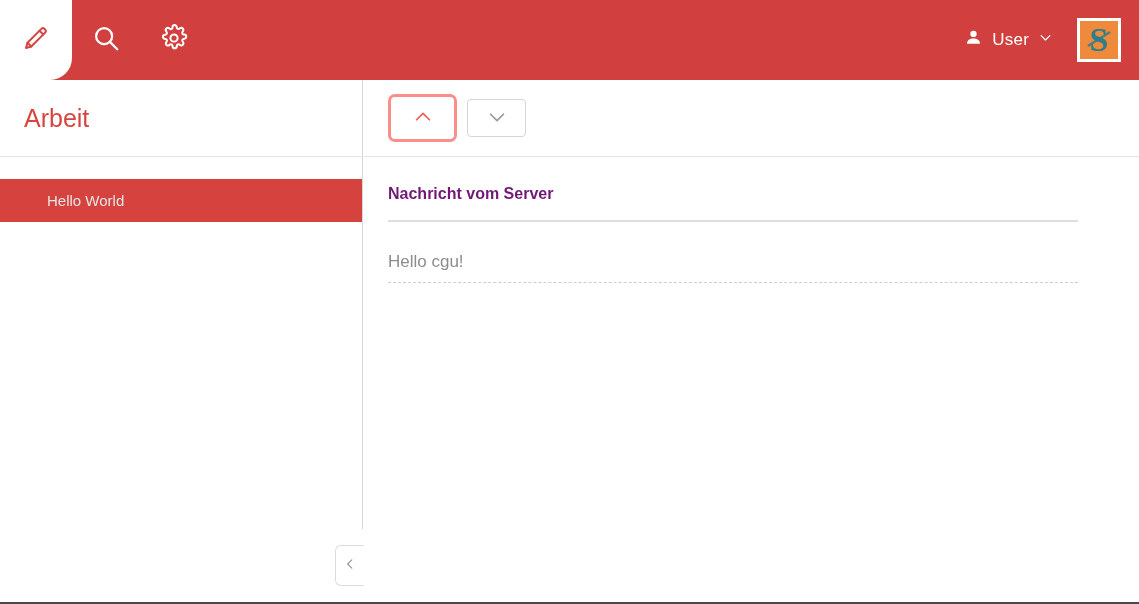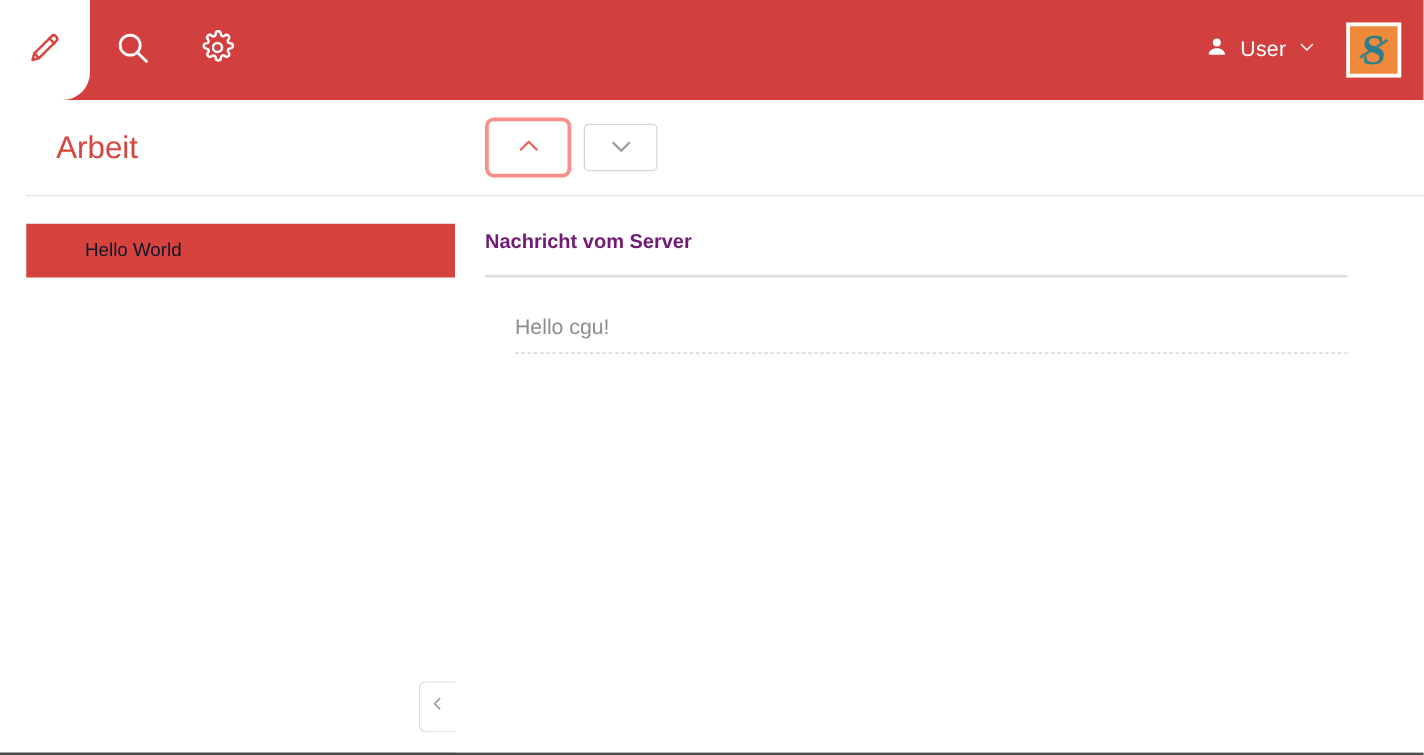--- a/index.html
+++ b/index.html
@@ -95,21 +95,20 @@
     height: 522px;
   }
   .left-pane {
     position: absolute;
     left: 0; top: 0;
     width: 363px;
     height: 449px;
     border-right: 1px solid #d8d8d8;
     box-sizing: border-box;
     background: #ffffff;
-    margin-left: 21px;
   }
   .left-header {
     height: 77px;
     border-bottom: 1px solid #e2e2e2;
     display: flex;
     align-items: center;
     box-sizing: border-box;
   }
   .left-title {
     color: #d6453f;
@@ -122,21 +121,21 @@
     height: 43px;
     display: flex;
     align-items: center;
     padding-left: 47px;
     font-size: 15px;
     color: #333333;
     box-sizing: border-box;
   }
   .list-item.selected {
     background: #d6433f;
-    color: #0f172a;
+    color: #e5e5e5;
   }
 
   
   .right-pane {
     position: absolute;
     left: 364px; top: 0;
     width: 775px;
     height: 522px;
     background: #ffffff;
   }
@@ -185,21 +184,20 @@
   .field-label {
     font-size: 13px;
     color: #9a9a9a;
     margin-bottom: 8px;
   }
   .field-value {
     font-size: 17px;
     color: #8d8d8d;
     padding-bottom: 10px;
     border-bottom: 1px dashed #cfcfcf;
-    margin-left: 24px;
   }
 
   
   .collapse-handle {
     position: absolute;
     left: 335px;
     top: 465px;
     width: 29px;
     height: 41px;
     background: #ffffff;

